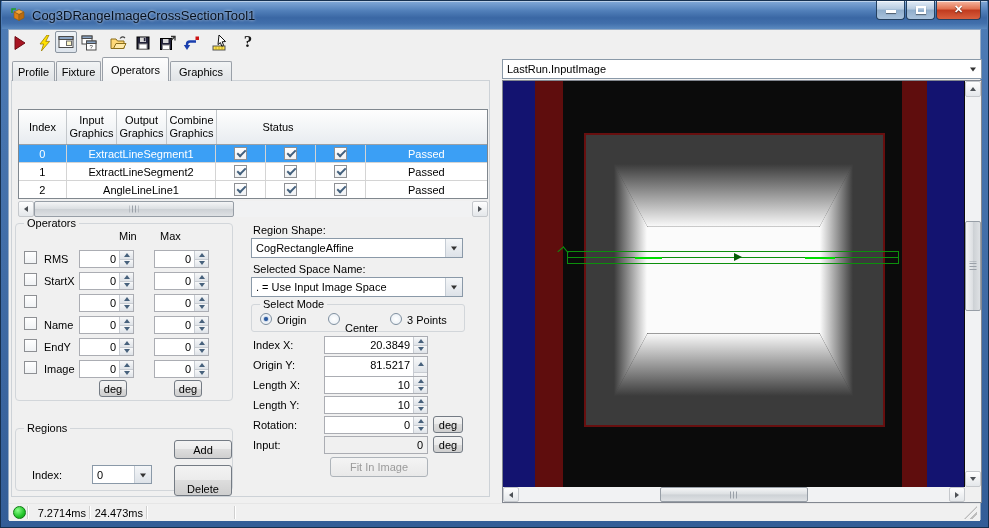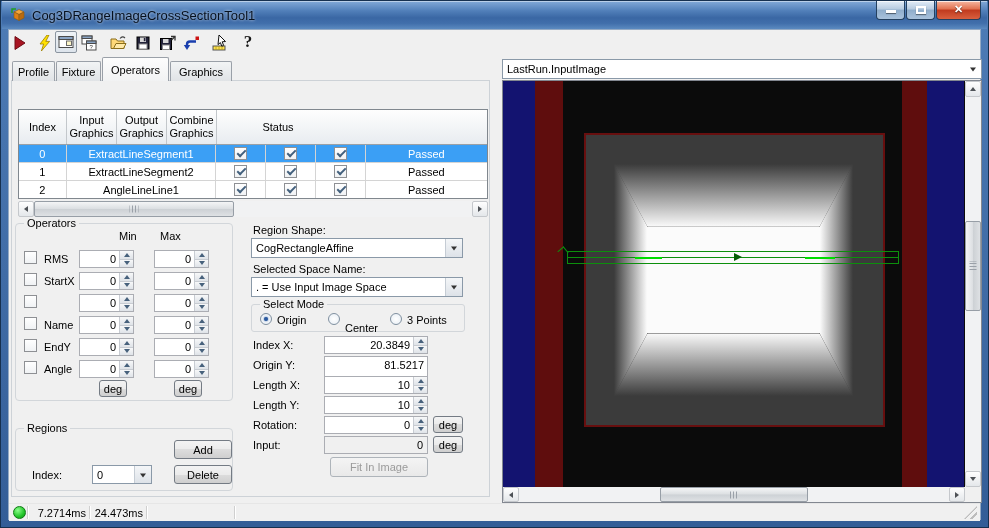--- a/index.html
+++ b/index.html
@@ -382,21 +382,21 @@
       </div>
     <div class="spin" style="left:138px;top:114px;width:55px;height:18px;">
         <span class="spin-val">0</span>
         <span class="spin-btns">
           <span class="spin-b up"></span>
           <span class="spin-b dn"></span>
         </span>
       </div>
 
     <span class="checkbox" style="position:absolute;left:8px;top:137px;"></span>
-    <span class="lbl" style="left:28px;top:139px;">Angle</span>
+    <span class="lbl" style="left:28px;top:139px;">Image</span>
     <div class="spin" style="left:63px;top:136px;width:55px;height:18px;">
         <span class="spin-val">0</span>
         <span class="spin-btns">
           <span class="spin-b up"></span>
           <span class="spin-b dn"></span>
         </span>
       </div>
     <div class="spin" style="left:138px;top:136px;width:55px;height:18px;">
         <span class="spin-val">0</span>
         <span class="spin-btns">
@@ -437,21 +437,21 @@
   <span class="lbl" style="left:252px;top:338px;z-index:4;">Index X:</span>
   <div class="spin" style="left:323px;top:335px;width:104px;height:18px;z-index:4;">
       <span class="spin-val">20.3849</span>
       <span class="spin-btns">
         <span class="spin-b up"></span>
         <span class="spin-b dn"></span>
       </span>
     </div>
 
   <span class="lbl" style="left:252px;top:358px;z-index:4;">Origin Y:</span>
-  <div class="spin" style="left:323px;top:355px;width:104px;height:32px;z-index:4;flex-direction:column;">
+  <div class="spin" style="left:323px;top:355px;width:104px;height:32px;z-index:4;">
       <span class="spin-val">81.5217</span>
       <span class="spin-btns">
         <span class="spin-b up"></span>
         <span class="spin-b dn"></span>
       </span>
     </div>
 
   <span class="lbl" style="left:252px;top:378px;z-index:4;">Length X:</span>
   <div class="spin" style="left:323px;top:375px;width:104px;height:18px;z-index:4;">
       <span class="spin-val">10</span>
@@ -497,21 +497,21 @@
   <div class="groupbox" style="left:14px;top:427px;width:218px;height:63px;z-index:4;">
     <span class="gb-title">Regions</span>
     <div class="btn" style="left:158px;top:11px;width:58px;height:19px;">
         <span>Add</span>
       </div>
     <span class="lbl" style="left:16px;top:40px;">Index:</span>
     <div class="combo" style="left:76px;top:36px;width:60px;height:19px;">
       <span class="combo-text">0</span>
       <span class="combo-btn"></span>
     </div>
-    <div class="btn" style="left:158px;top:36px;width:58px;height:19px;">
+    <div class="btn" style="left:158px;top:36px;width:58px;height:31px;align-items:flex-end;">
         <span>Delete</span>
       </div>
   </div>
 
   <div class="combo" style="left:501px;top:58px;width:480px;height:20px;z-index:4;">
     <span class="combo-text">LastRun.InputImage</span>
     <span class="combo-btn" style="background:none;border-left:none;"></span>
   </div>
 
   <div class="image-host">

